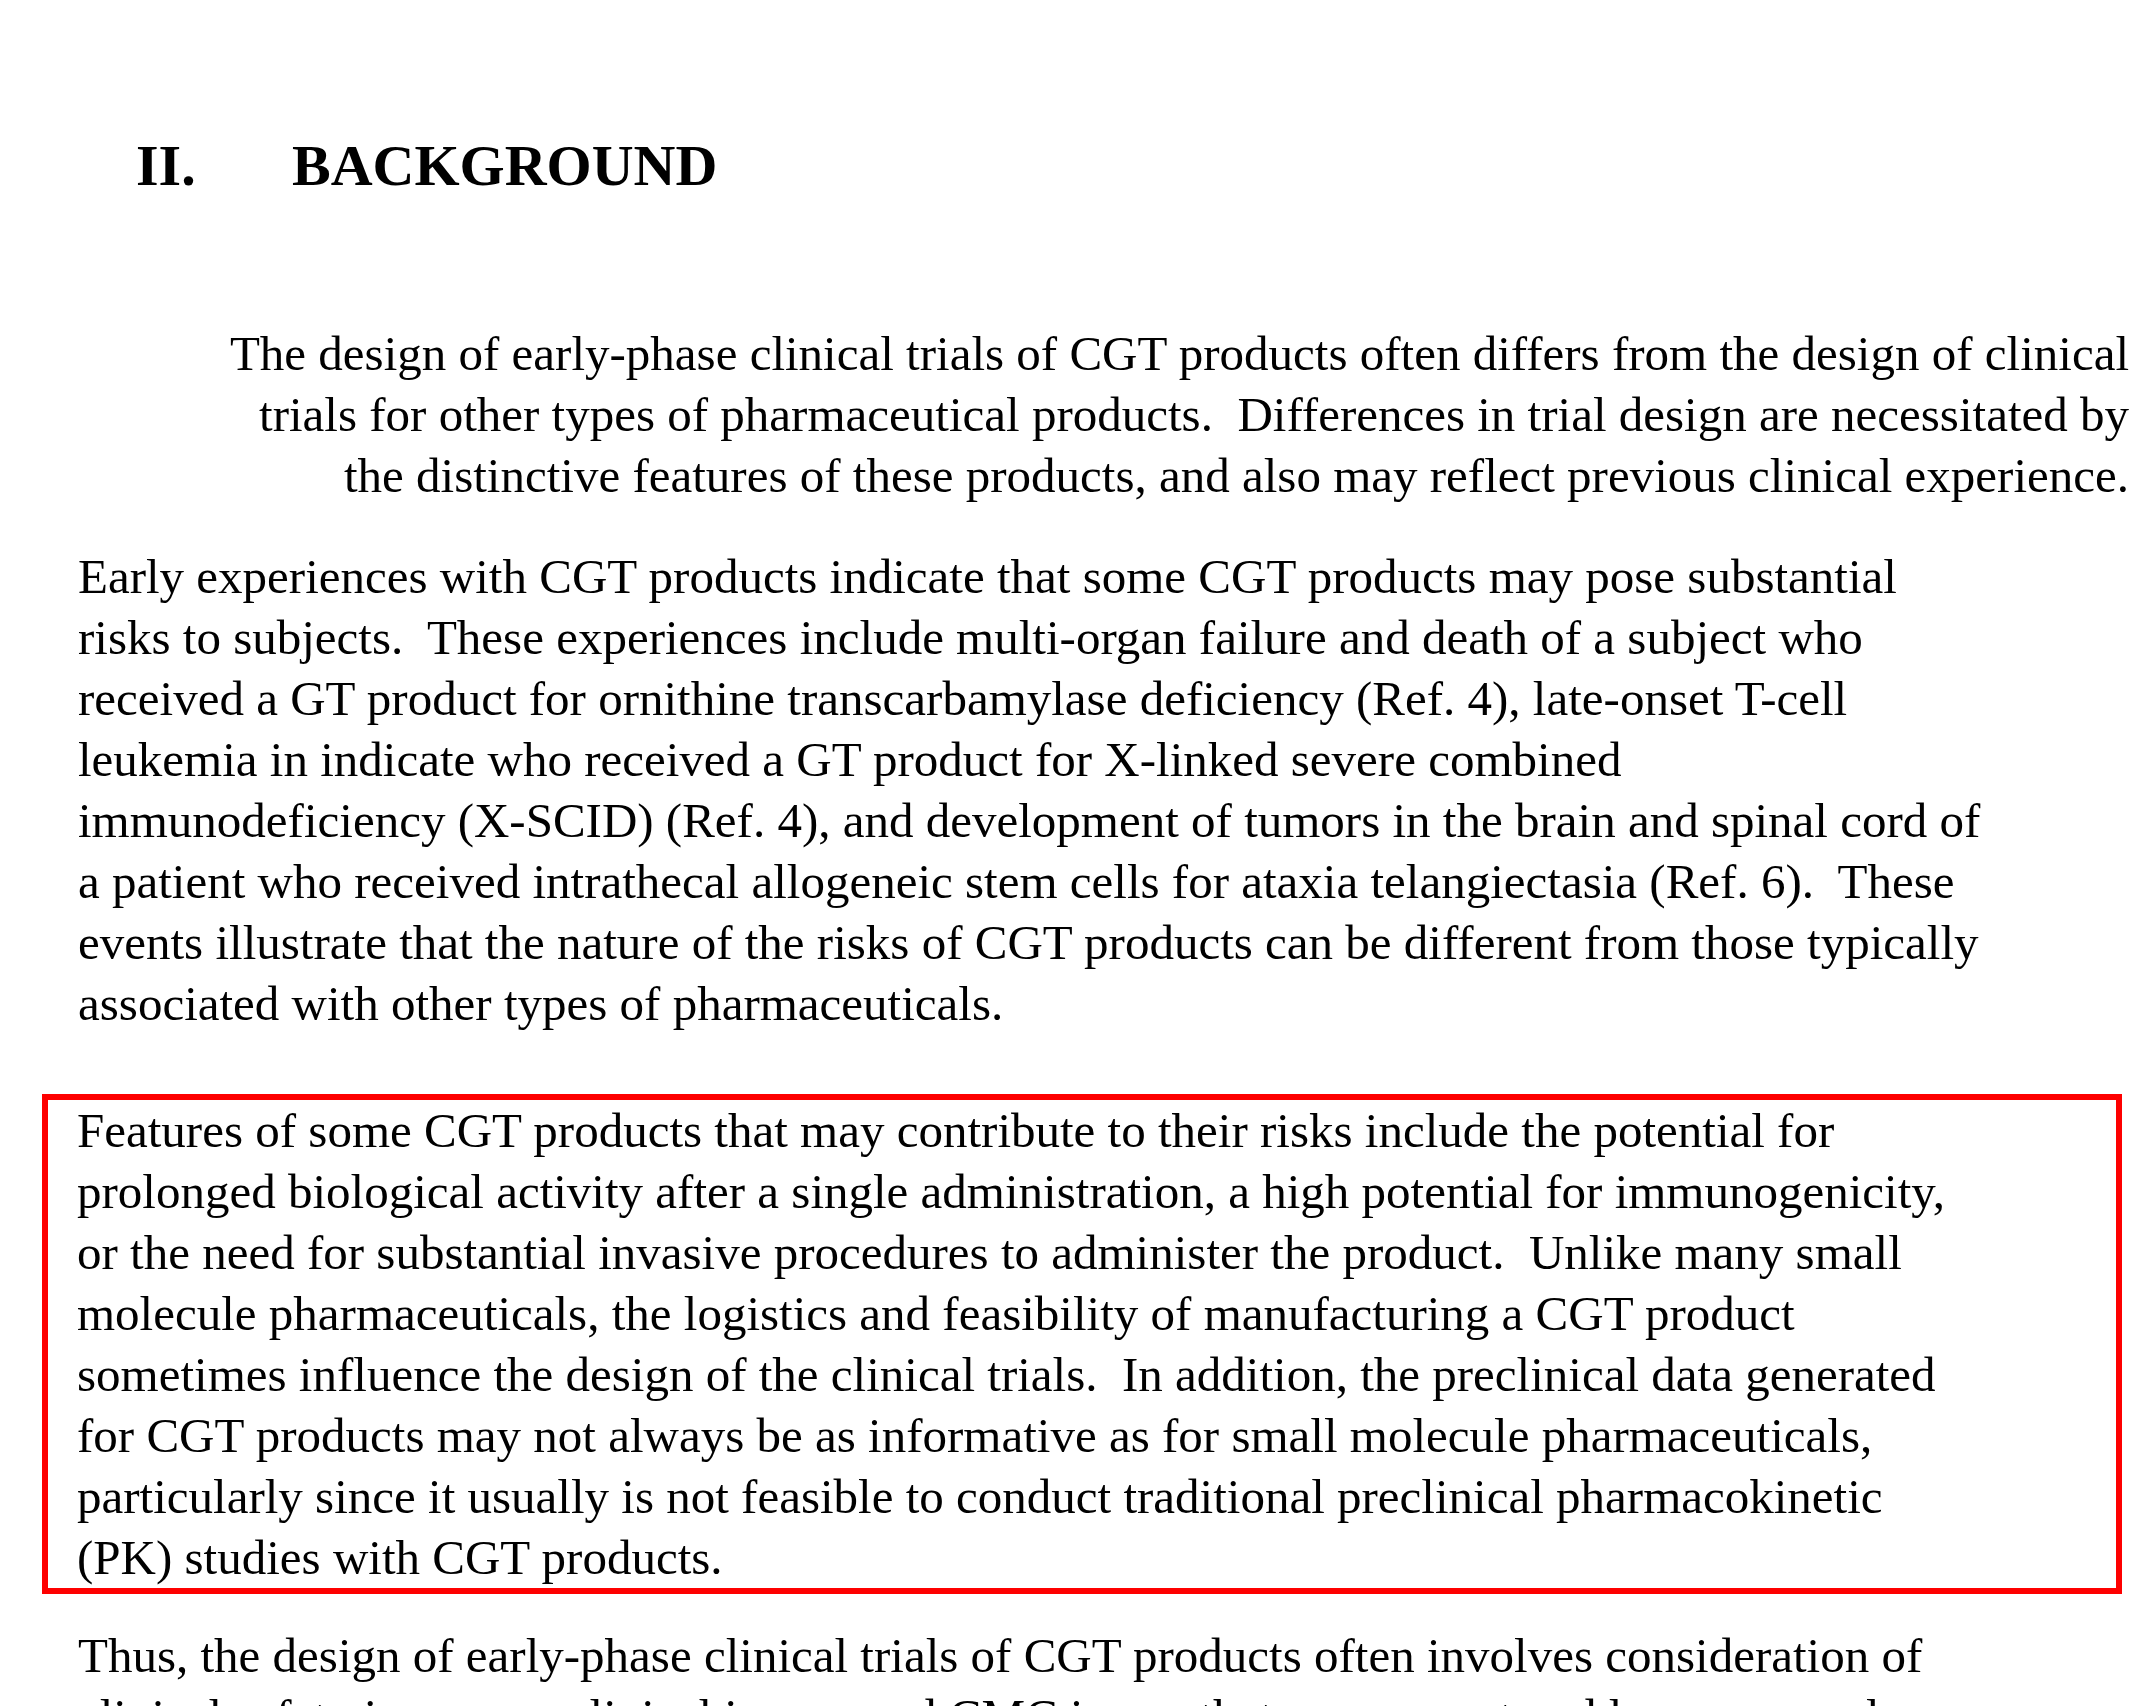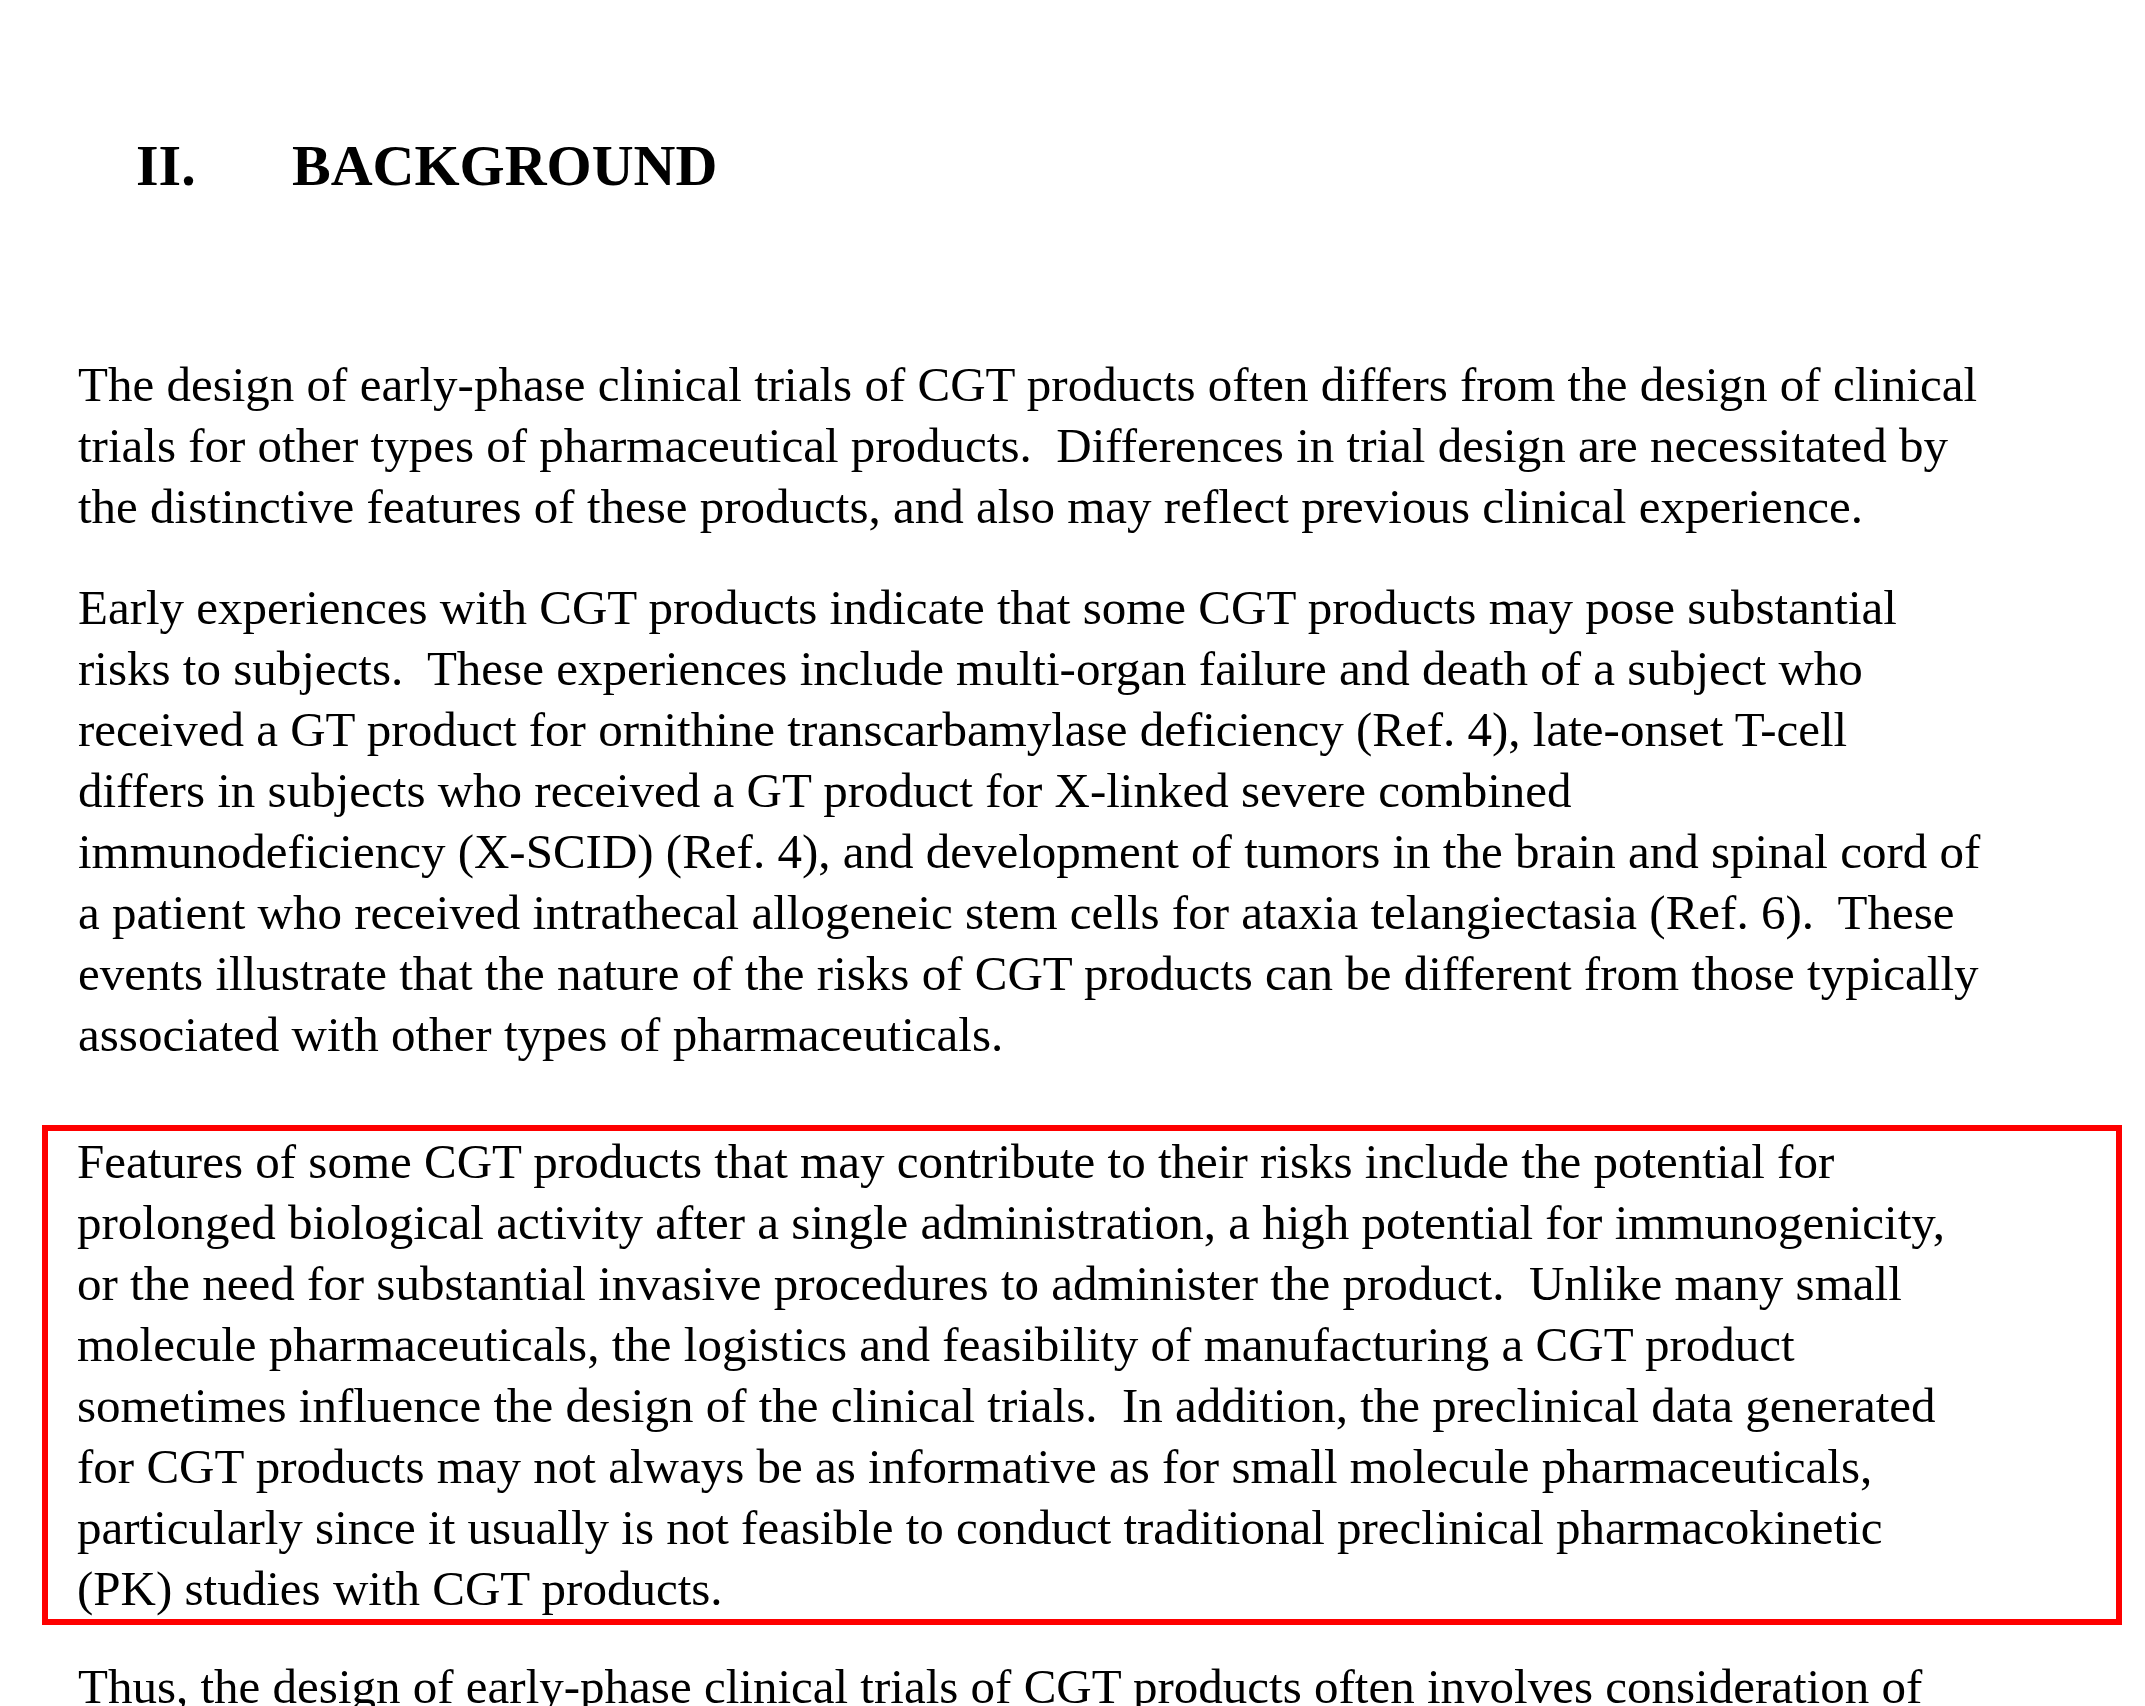--- a/index.html
+++ b/index.html
@@ -31,21 +31,21 @@
     display: inline-block;
     width: 156px;
   }
   .para {
     font-size: 49px;
     line-height: 61px;
   }
   .t-line {
     white-space: pre;
   }
-  .p1 { margin-top: 86px; }
+  .p1 { margin-top: 55px; text-align: right; }
   .p2 { margin-top: 40px; }
   .p4 { margin-top: 31px; }
   .highlight-box {
     box-sizing: border-box;
     margin-top: 60px;
     margin-left: -36px;
     width: 2080px;
     border: 6.8px solid #fe0000;
     padding: 0 8.5px 0 29px;
   }
@@ -62,21 +62,21 @@
   <div class="para p1">
     <div class="t-line">The design of early-phase clinical trials of CGT products often differs from the design of clinical</div>
     <div class="t-line">trials for other types of pharmaceutical products.  Differences in trial design are necessitated by</div>
     <div class="t-line">the distinctive features of these products, and also may reflect previous clinical experience.</div>
   </div>
 
   <div class="para p2">
     <div class="t-line">Early experiences with CGT products indicate that some CGT products may pose substantial</div>
     <div class="t-line">risks to subjects.  These experiences include multi-organ failure and death of a subject who</div>
     <div class="t-line">received a GT product for ornithine transcarbamylase deficiency (Ref. 4), late-onset T-cell</div>
-    <div class="t-line">differs in subjects who received a GT product for X-linked severe combined</div>
+    <div class="t-line">leukemia in indicate who received a GT product for X-linked severe combined</div>
     <div class="t-line">immunodeficiency (X-SCID) (Ref. 4), and development of tumors in the brain and spinal cord of</div>
     <div class="t-line">a patient who received intrathecal allogeneic stem cells for ataxia telangiectasia (Ref. 6).  These</div>
     <div class="t-line">events illustrate that the nature of the risks of CGT products can be different from those typically</div>
     <div class="t-line">associated with other types of pharmaceuticals.</div>
   </div>
 
   <div class="para highlight-box" style="border-color: rgb(254, 0, 0);">
     <div>
       <div class="t-line">Features of some CGT products that may contribute to their risks include the potential for</div>
       <div class="t-line">prolonged biological activity after a single administration, a high potential for immunogenicity,</div>

